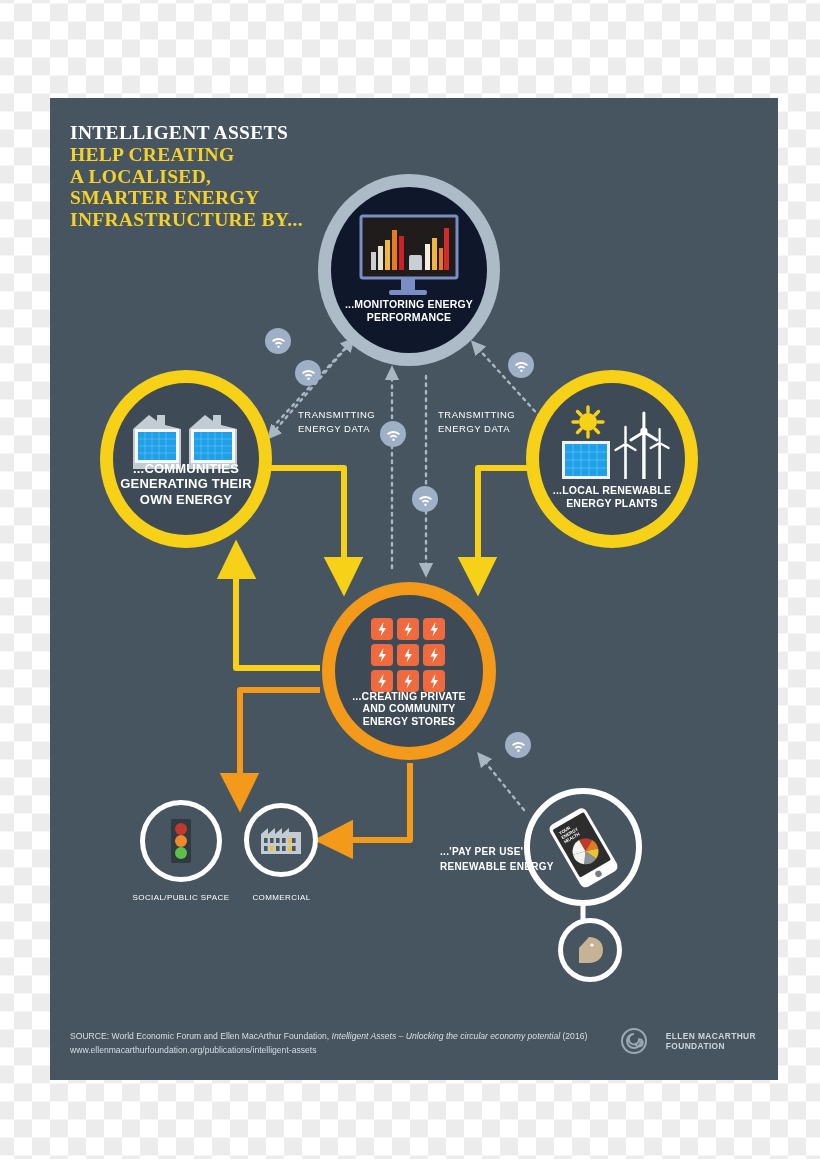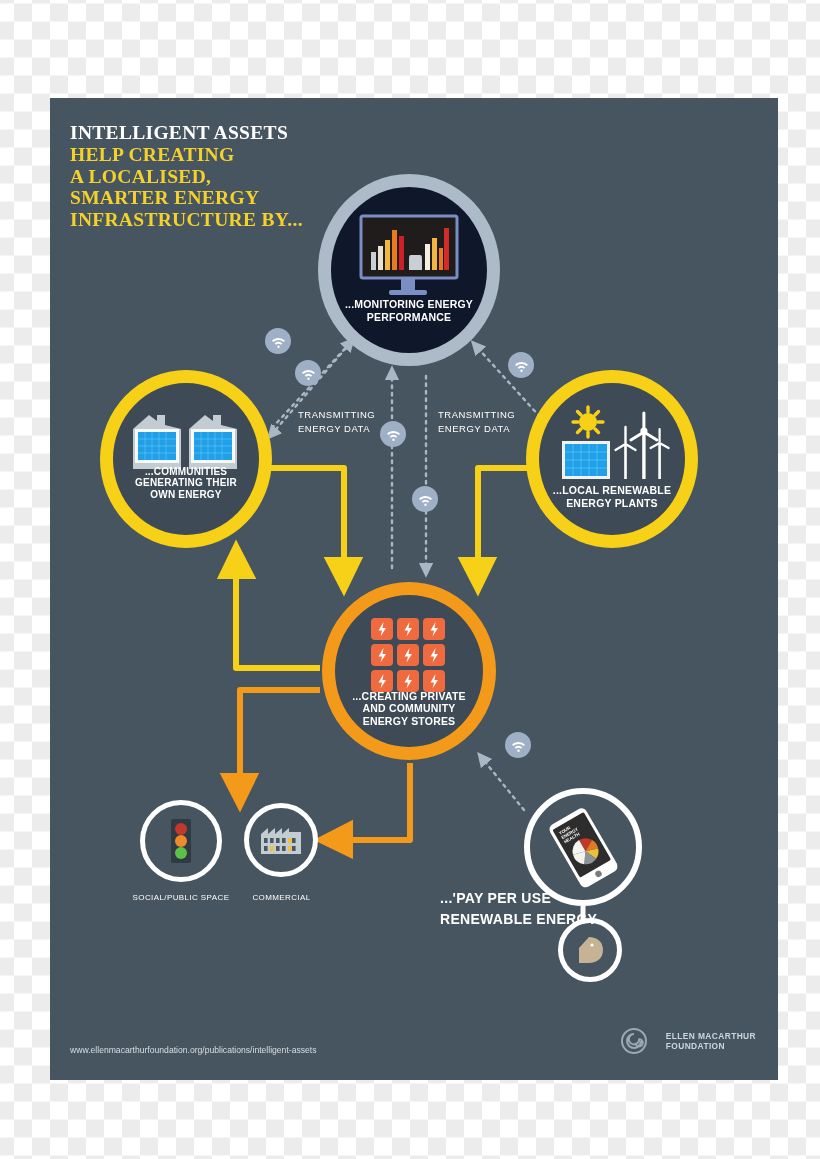--- a/index.html
+++ b/index.html
@@ -28,21 +28,21 @@
     color:#fff;font-weight:bold;text-align:center;line-height:1.18;
     letter-spacing:.2px;position:absolute;left:0;right:0;
   }
   
   .n-monitor{left:268px;top:76px;width:182px;height:192px;
     border:13px solid #adbac8;background:#0f172a;}
   .n-monitor .cap{font-size:10.5px;bottom:30px;}
   
   .n-comm{left:50px;top:272px;width:172px;height:178px;
     border:13px solid #f7d117;background:#3e4a55;}
-  .n-comm .cap{font-size:10px;bottom:34px;}
+  .n-comm .cap{font-size:13px;bottom:28px;}
   
   .n-plants{left:476px;top:272px;width:172px;height:178px;
     border:13px solid #f7d117;background:#3e4a55;}
   .n-plants .cap{font-size:10.5px;bottom:26px;}
   
   .n-stores{left:272px;top:484px;width:174px;height:178px;
     border:13px solid #f49a1a;background:#3e4a55;}
   .n-stores .cap{font-size:10.5px;bottom:20px;}
   
   .n-small{border:5px solid #ffffff;background:transparent;}
@@ -283,21 +283,21 @@
           <path d="M0,0 L0,-13 A13,13 0 0,1 11.3,-6.5 Z" fill="#c0392b"></path>
           <path d="M0,0 L11.3,-6.5 A13,13 0 0,1 12.4,3.9 Z" fill="#e07b25"></path>
           <path d="M0,0 L12.4,3.9 A13,13 0 0,1 5.6,11.7 Z" fill="#e8c33a"></path>
           <path d="M0,0 L5.6,11.7 A13,13 0 0,1 -7.6,10.5 Z" fill="#8d9499"></path>
           <path d="M0,0 L-7.6,10.5 A13,13 0 0,1 -12.6,-3.2 Z" fill="#f2f2ee"></path>
           <path d="M0,0 L-12.6,-3.2 A13,13 0 0,1 0,-13 Z" fill="#f5f5f0"></path>
         </g>
       </g>
     </svg>
   </div>
-  <div class="flowlabel" style="left:390px;top:790px;font-weight:bold;font-size:14px;color:#fff;letter-spacing:.3px;">...'PAY PER USE'<br>RENEWABLE ENERGY</div>
+  <div class="flowlabel" style="left:390px;top:746px;font-weight:bold;font-size:10px;color:#fff;letter-spacing:.3px;">...'PAY PER USE'<br>RENEWABLE ENERGY</div>
 
   <div class="node n-small n-house">
     <svg width="34" height="34" viewBox="0 0 34 34">
       <path d="M6,15 L16,4 C24,4 30,9 30,17 C30,25 24,30 16,30 L6,30 Z" fill="#c6b396"></path>
       <circle cx="19" cy="12" r="1.6" fill="#ffffff"></circle>
     </svg>
   </div>
 
   <div class="flowlabel" style="left:248px;top:310px;">TRANSMITTING<br>ENERGY DATA</div>
   <div class="flowlabel" style="left:388px;top:310px;">TRANSMITTING<br>ENERGY DATA</div>
@@ -351,20 +351,23 @@
     <svg viewBox="0 0 20 20">
         <g fill="#fff">
           <path d="M10 15.4a1.6 1.6 0 1 0 0 3.2 1.6 1.6 0 0 0 0-3.2z"></path>
           <path d="M10 10.4c-2 0-3.8.8-5.1 2.1l1.8 1.8A4.7 4.7 0 0 1 10 13c1.3 0 2.5.5 3.3 1.3l1.8-1.8A7.2 7.2 0 0 0 10 10.4z"></path>
           <path d="M10 5.4c-3.4 0-6.5 1.4-8.7 3.6l1.8 1.8A9.7 9.7 0 0 1 10 8c2.7 0 5.2 1.1 6.9 2.8l1.8-1.8A12.2 12.2 0 0 0 10 5.4z"></path>
         </g>
       </svg>
   </div>
 
   <div class="footer">
+    <div>
+      <span>SOURCE: World Economic Forum and Ellen MacArthur Foundation, </span><i>Intelligent Assets – Unlocking the circular economy potential</i><span> (2016)</span>
+    </div>
     <div>www.ellenmacarthurfoundation.org/publications/intelligent-assets</div>
   </div>
 
   <div class="logo">
     <svg class="mark" viewBox="0 0 26 26">
       <circle cx="13" cy="13" r="12" fill="none" stroke="#9aa9b3" stroke-width="2"></circle>
       <path d="M20,13 a7,7 0 1 1 -7,-7 a5.2,5.2 0 1 0 5.2,5.2 a3.6,3.6 0 1 1 -3.6,3.6" fill="none" stroke="#9aa9b3" stroke-width="2"></path>
     </svg>
     <div class="ltxt">
       <div>ELLEN MACARTHUR</div>

